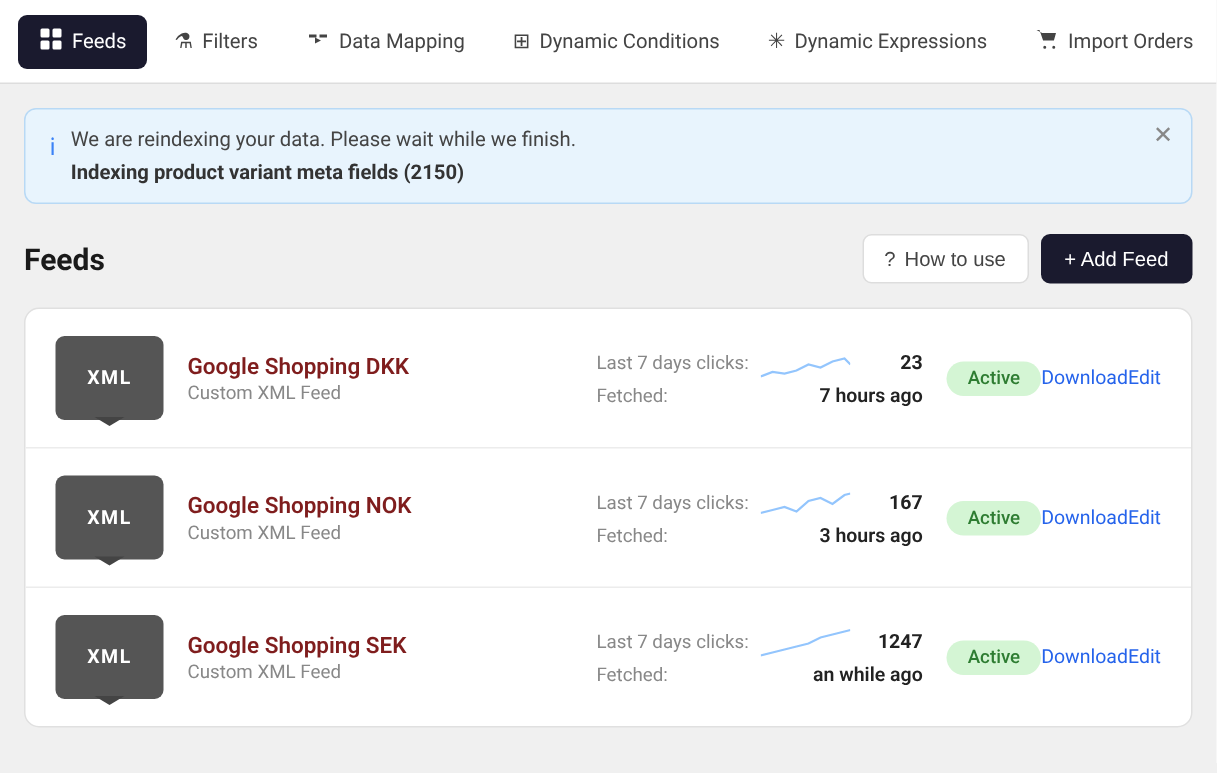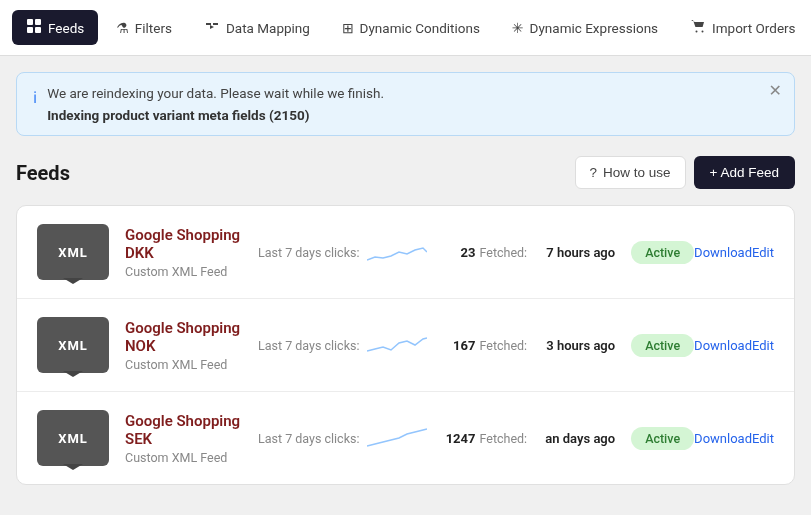--- a/index.html
+++ b/index.html
@@ -173,21 +173,21 @@
       font-weight: 600;
       color: #7f1d1d;
     }
     .feed-type {
       font-size: 12.5px;
       color: #888;
       margin-top: 2px;
     }
     .feed-stats {
       display: flex;
-      flex-direction: row;
+      flex-direction: column;
       gap: 4px;
       min-width: 200px;
     }
     .feed-stat-row {
       display: flex;
       align-items: center;
       justify-content: space-between;
       gap: 8px;
     }
     .stat-label {
@@ -381,21 +381,21 @@
           <span class="stat-label">Last 7 days clicks:</span>
           <div class="stat-chart">
             <svg viewBox="0 0 60 20" preserveAspectRatio="none">
               <polyline points="0,18 8,16 16,14 24,12 32,10 40,6 48,4 56,2 60,1" fill="none" stroke="#93c5fd" stroke-width="1.5"></polyline>
             </svg>
           </div>
           <span class="stat-value">1247</span>
         </div>
         <div class="feed-stat-row">
           <span class="stat-label">Fetched:</span>
-          <span class="stat-time">an days ago</span>
+          <span class="stat-time">an while ago</span>
         </div>
       </div>
       <div class="feed-actions">
         <span class="status-badge">Active</span>
         <a class="action-link">Download</a>
         <a class="action-link">Edit</a>
       </div>
     </div>
 
   </div>

